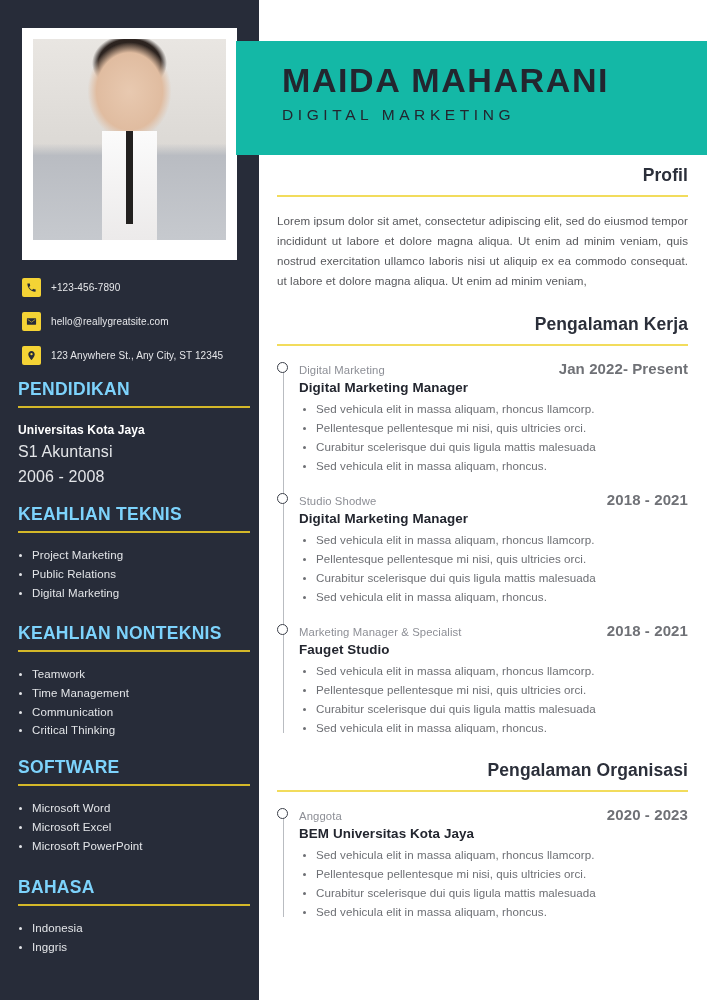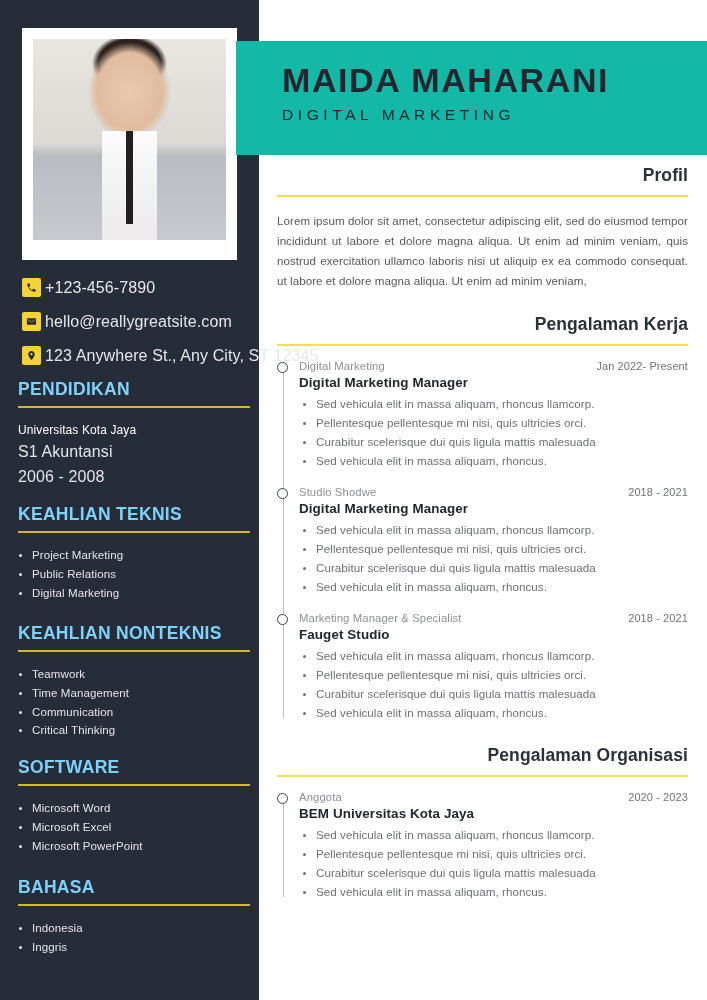--- a/index.html
+++ b/index.html
@@ -48,40 +48,40 @@
   
   .contact { position:absolute; left:22px; top:278px; width:230px; }
   .contact-row { display:flex; align-items:center; margin-bottom:15px; }
   .ci {
     width:19px; height:19px; flex:0 0 19px;
     background:#f4d335; border-radius:2px;
     display:flex; align-items:center; justify-content:center;
     color:#272c39; font-size:11px; line-height:1;
   }
   .contact-text {
-    margin-left:4px; color:#e6e7ea;
-    font-size:16px; letter-spacing:.1px; white-space:nowrap;
+    margin-left:10px; color:#e6e7ea;
+    font-size:10px; letter-spacing:.1px; white-space:nowrap;
   }
 
   
   .side-sec { position:absolute; left:18px; width:232px; }
   .side-h {
     color:#7dd3fc; font-size:17.5px; font-weight:bold;
     letter-spacing:.3px; line-height:1.1;
   }
   .side-rule { height:2px; background:#d4b829; margin:7px 0 0 0; }
   .side-list { margin:13px 0 0 0; padding-left:14px; }
   .side-list li {
     color:#e3e5e8; font-size:11.5px; line-height:1.62;
     letter-spacing:.1px;
   }
   .side-list li::marker { font-size:10px; }
   .edu-block { margin-top:13px; }
   .edu-school {
-    color:#ffffff; font-size:12px; font-weight:normal; line-height:1.55;
+    color:#ffffff; font-size:12px; font-weight:bold; line-height:1.55;
     letter-spacing:.1px;
   }
   .edu-line { color:#e3e5e8; font-size:16px; line-height:1.55; letter-spacing:.1px; }
 
   
   .banner {
     position:absolute; left:236px; top:41px;
     width:471px; height:114px;
     background:#14b8a6;
     padding:22px 0 0 46px;
@@ -114,21 +114,21 @@
   }
   .entry { position:relative; margin-bottom:16px; }
   .entry:last-child { margin-bottom:0; }
   .dot {
     position:absolute; left:-22px; top:2px;
     width:11px; height:11px; border-radius:50%;
     background:#ffffff; border:1.6px solid #3b3f49;
   }
   .entry-top { display:flex; justify-content:space-between; align-items:baseline; }
   .entry-sub { color:#8d8f96; font-size:11.3px; letter-spacing:.1px; }
-  .entry-date { color:#6f7176; font-size:11px; letter-spacing:.1px; white-space:nowrap; }
+  .entry-date { color:#6f7176; font-size:15px; letter-spacing:.1px; white-space:nowrap;font-weight:bold; }
   .entry-title {
     color:#23262f; font-size:13.4px; font-weight:bold;
     margin-top:3px; letter-spacing:.1px;
   }
   .entry-list { margin:4px 0 0 0; padding-left:17px; }
   .entry-list li {
     color:#6d6f74; font-size:11.6px; line-height:1.64; letter-spacing:.05px;
   }
   .entry-list li::marker { font-size:10px; }
 </style>

